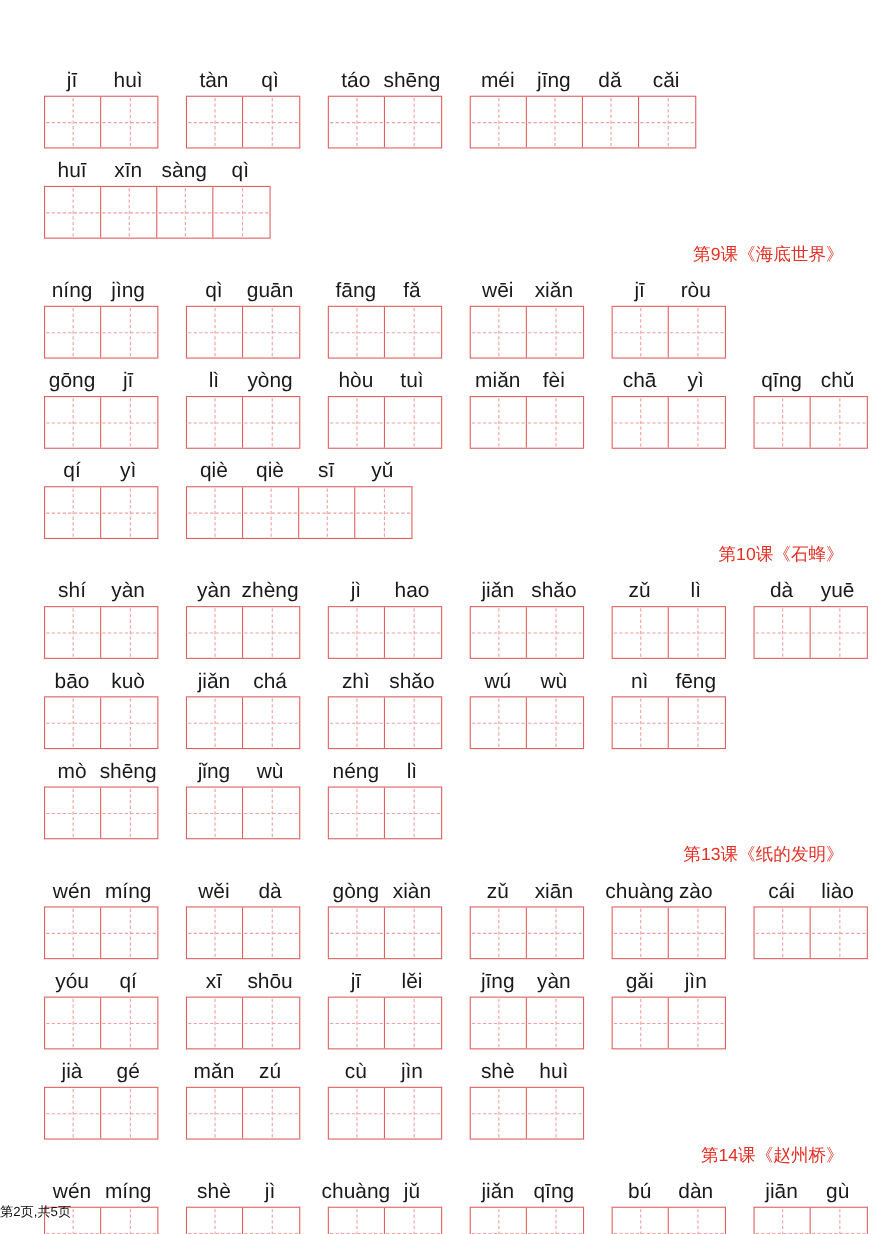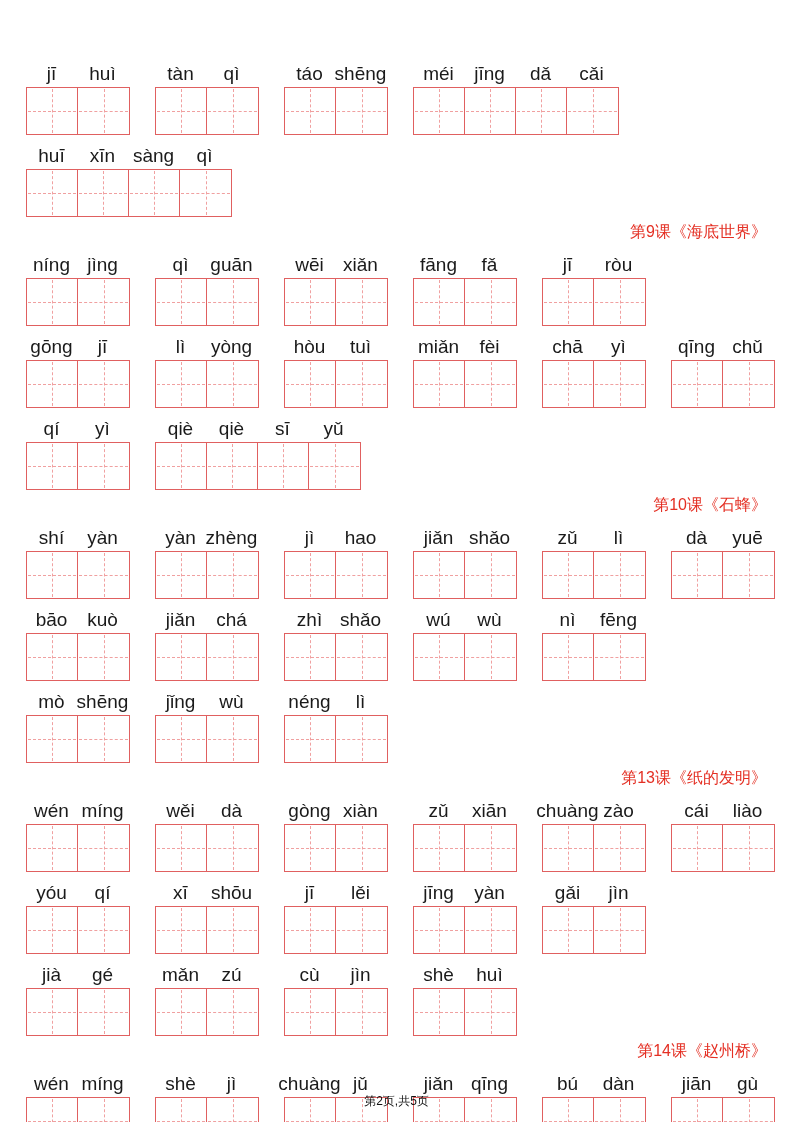--- a/index.html
+++ b/index.html
@@ -1,21 +1,21 @@
 <!DOCTYPE html>
 <html style="--header-red: #e42f23; --box-border: #e06060; --box-dash: #f0a0a0; --pinyin-text: #1a1a1a;"><head>
 <meta charset="utf-8">
 <style>
   html,body { margin:0; padding:0; background:#ffffff; }
   .page {
     position:relative;
     width:793px; height:1122px;
     background:#ffffff;
     box-sizing:border-box;
-    padding:57px 26px 0 26px;
+    padding:57px 26px 0 40px;
     font-family:"Liberation Sans", sans-serif;
     overflow:hidden;
   }
   .sec-header {
     color:var(--header-red,#e42f23);
     font-size:16px;
     height:27px;
     line-height:22px;
     white-space:nowrap;
     text-align:right;
@@ -63,21 +63,20 @@
   }
   .box::after {
     content:"";
     position:absolute; top:50%; left:1px; right:1px;
     border-top:1px dashed var(--box-dash,#f0a0a0);
   }
   .footer {
     position:absolute;
     bottom:12px; left:0;
     width:100%;
-    text-align:center;
     font-size:12px;
     color:#111111;
   }
 </style>
 </head>
 <body>
 
 <div class="page">
   <main id="content">
       <div class="word-row">
@@ -159,32 +158,32 @@
             <span class="syl">qì</span>
             <span class="syl">guān</span>
           </div>
           <div class="box-grid">
             <div class="box"></div>
             <div class="box"></div>
           </div>
         </div>
         <div class="word-group">
           <div class="pinyin-row">
+            <span class="syl">fāng</span>
+            <span class="syl">fǎ</span>
+          </div>
+          <div class="box-grid">
+            <div class="box"></div>
+            <div class="box"></div>
+          </div>
+        </div>
+        <div class="word-group">
+          <div class="pinyin-row">
             <span class="syl">wēi</span>
             <span class="syl">xiǎn</span>
-          </div>
-          <div class="box-grid">
-            <div class="box"></div>
-            <div class="box"></div>
-          </div>
-        </div>
-        <div class="word-group">
-          <div class="pinyin-row">
-            <span class="syl">fāng</span>
-            <span class="syl">fǎ</span>
           </div>
           <div class="box-grid">
             <div class="box"></div>
             <div class="box"></div>
           </div>
         </div>
         <div class="word-group">
           <div class="pinyin-row">
             <span class="syl">jī</span>
             <span class="syl">ròu</span>

